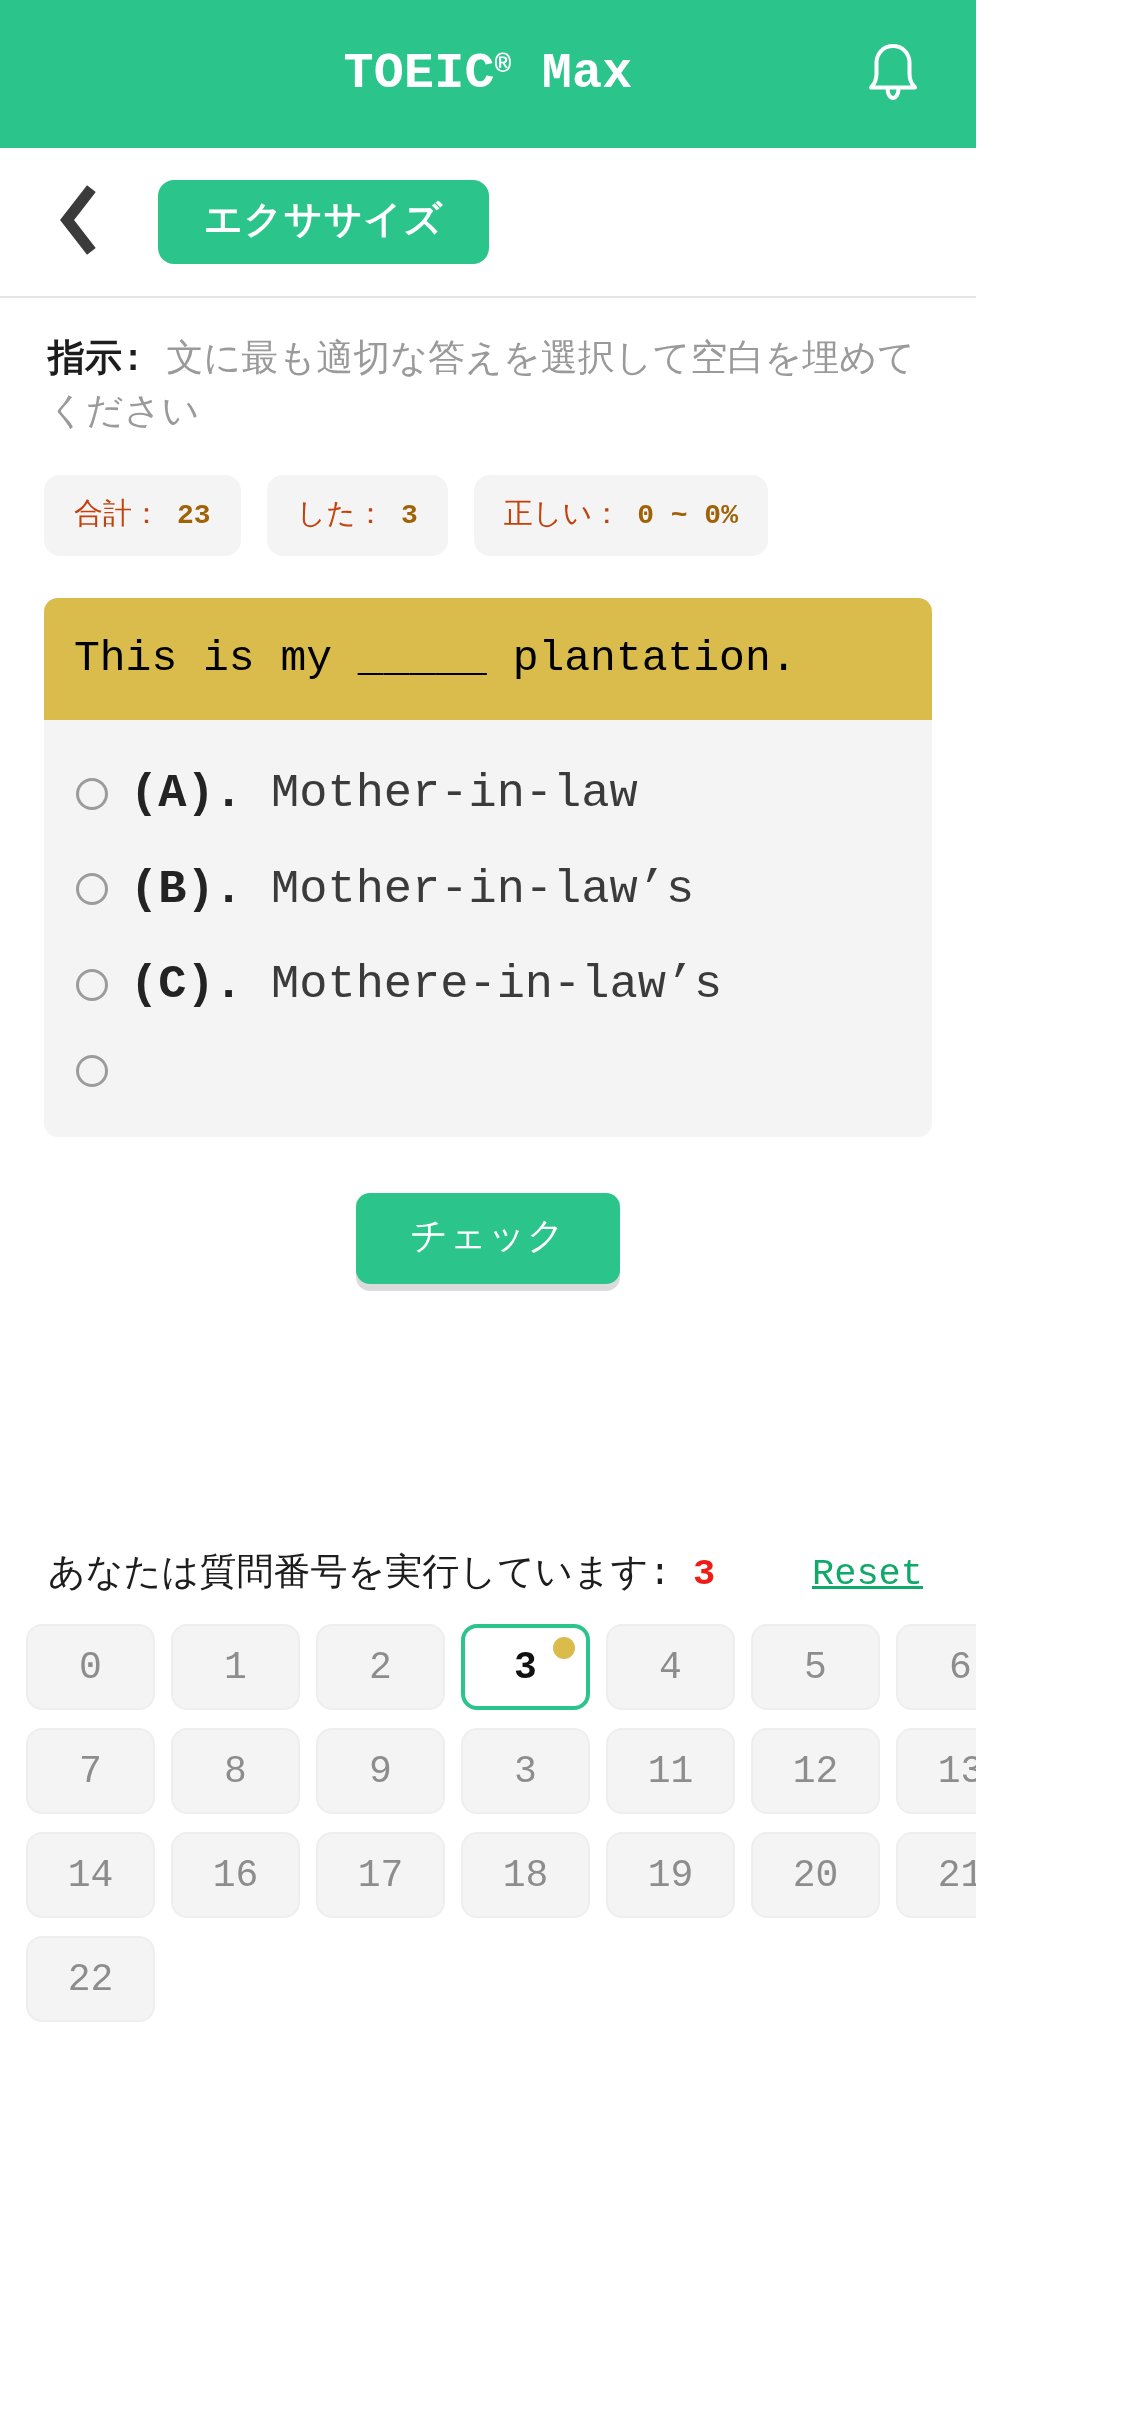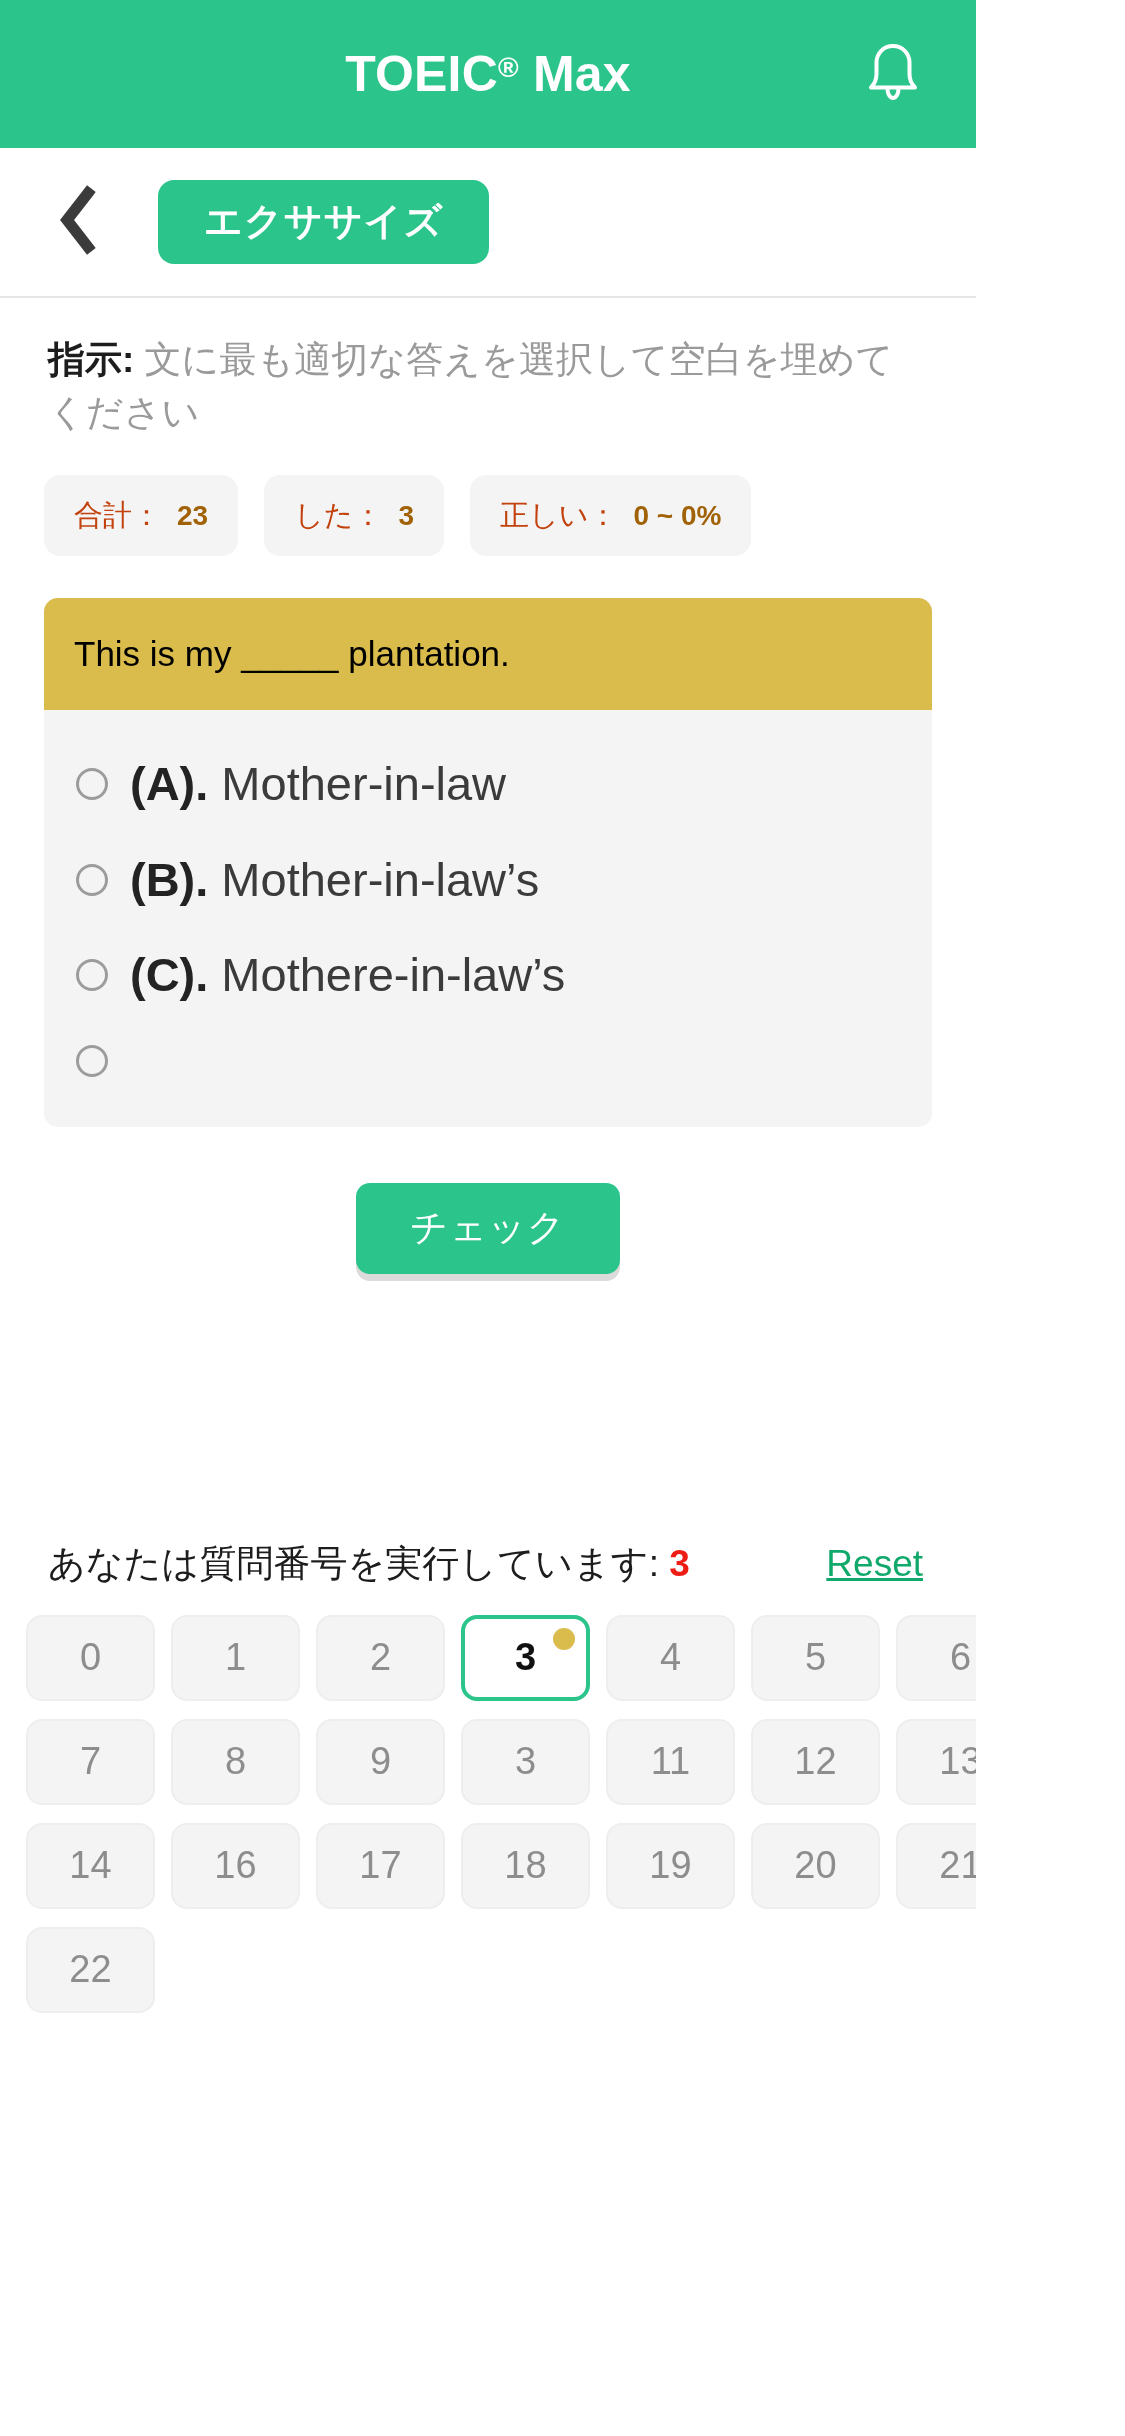--- a/index.html
+++ b/index.html
@@ -11,20 +11,21 @@
     font-family: "Liberation Sans", "DejaVu Sans", sans-serif;
     -webkit-font-smoothing: antialiased;
   }
 
   .screen {
     position: relative;
     width: 976px;
     height: 2436px;
     background: #ffffff;
     overflow: hidden;
+    font-family: Liberation Mono, monospace;
   }
 
   
   .appbar {
     position: relative;
     height: 148px;
     background: #2BC48B;
     display: flex;
     align-items: center;
     justify-content: center;
@@ -131,21 +132,21 @@
   }
   .qbanner {
     background: #D9BC4B;
     padding: 34px 30px;
     min-height: 112px;
     display: flex;
     align-items: center;
   }
   .qtext {
     color: #000000;
-    font-size: 35px;
+    font-size: 43px;
     line-height: 1.25;
   }
   .options {
     padding: 26px 0 28px 0;
   }
   .option {
     display: flex;
     align-items: center;
     gap: 22px;
     padding: 22px 32px;

